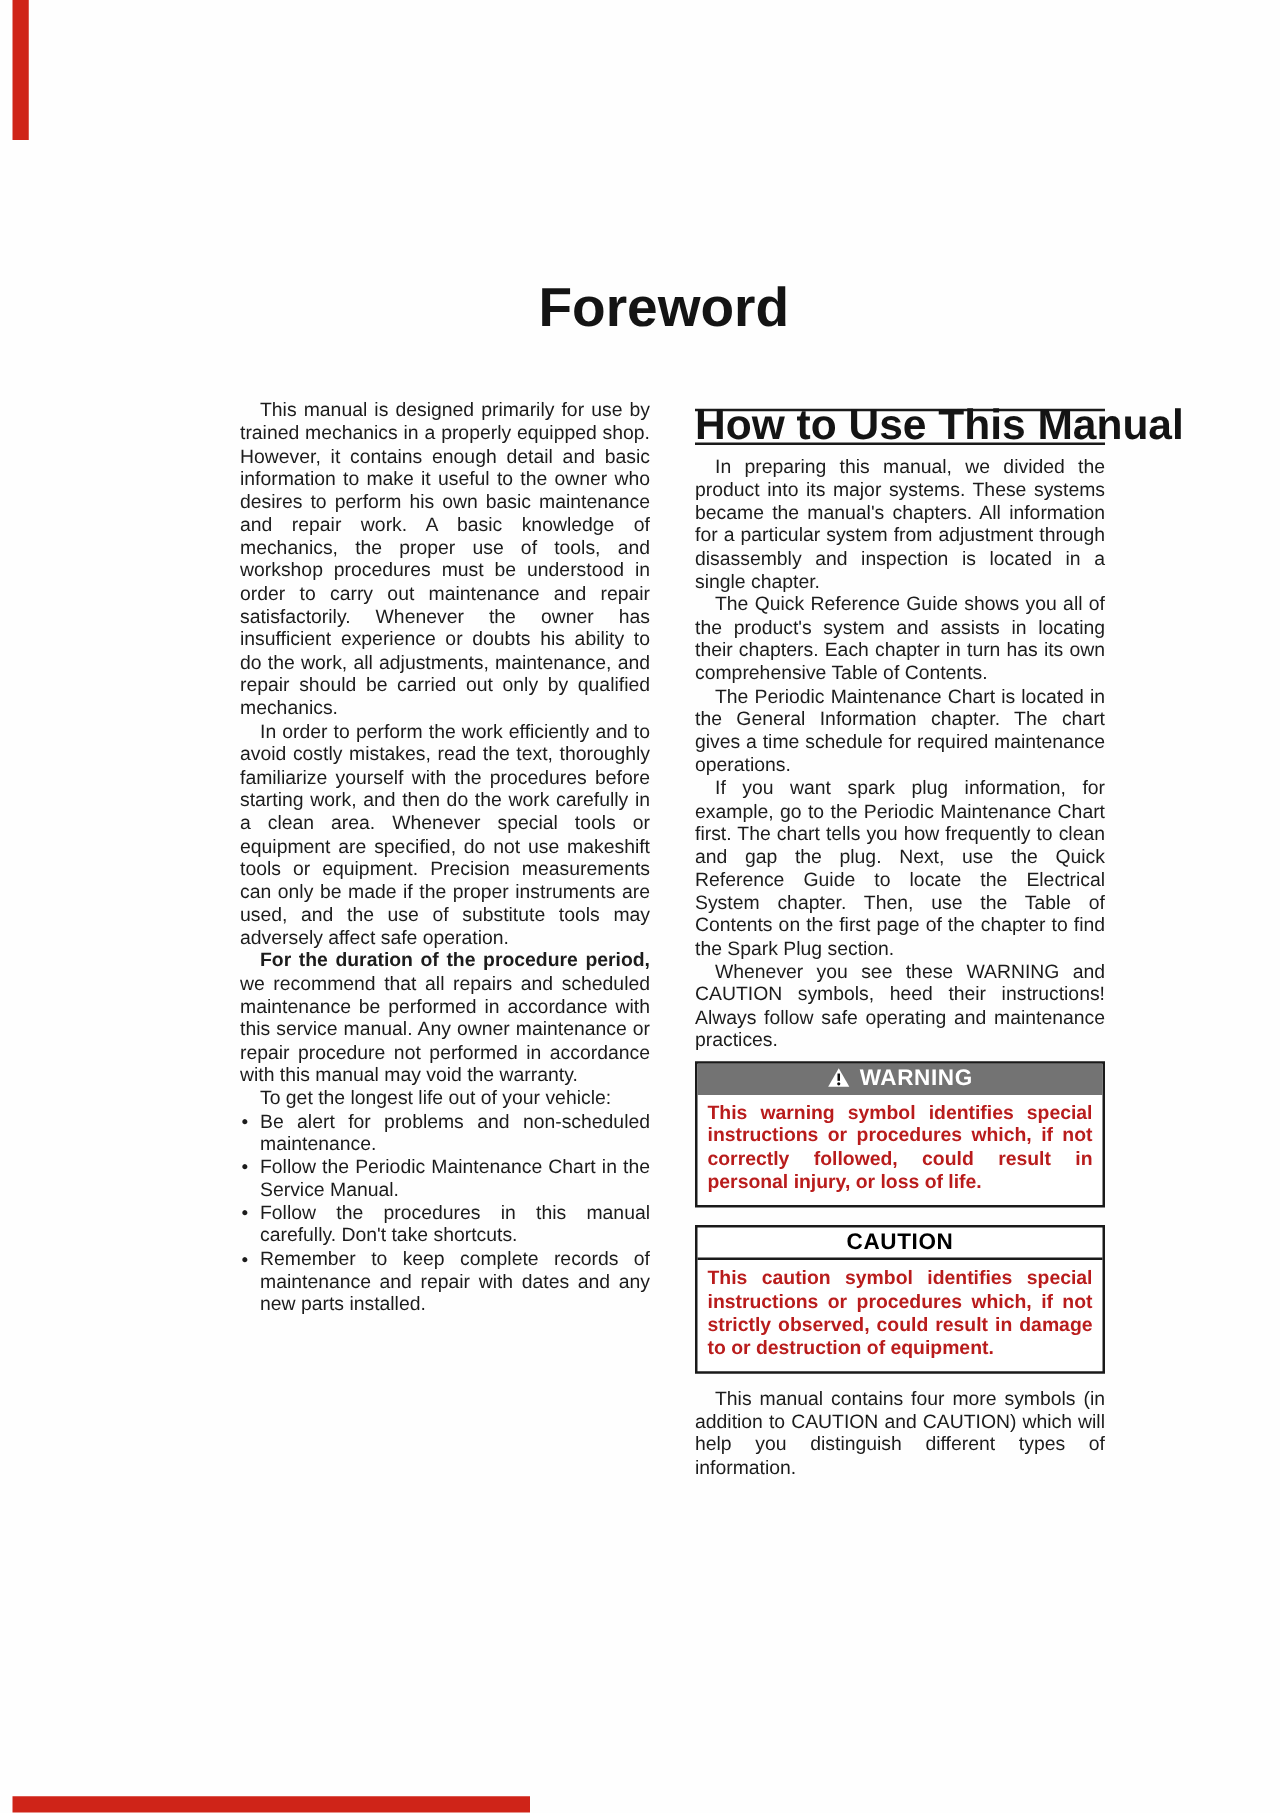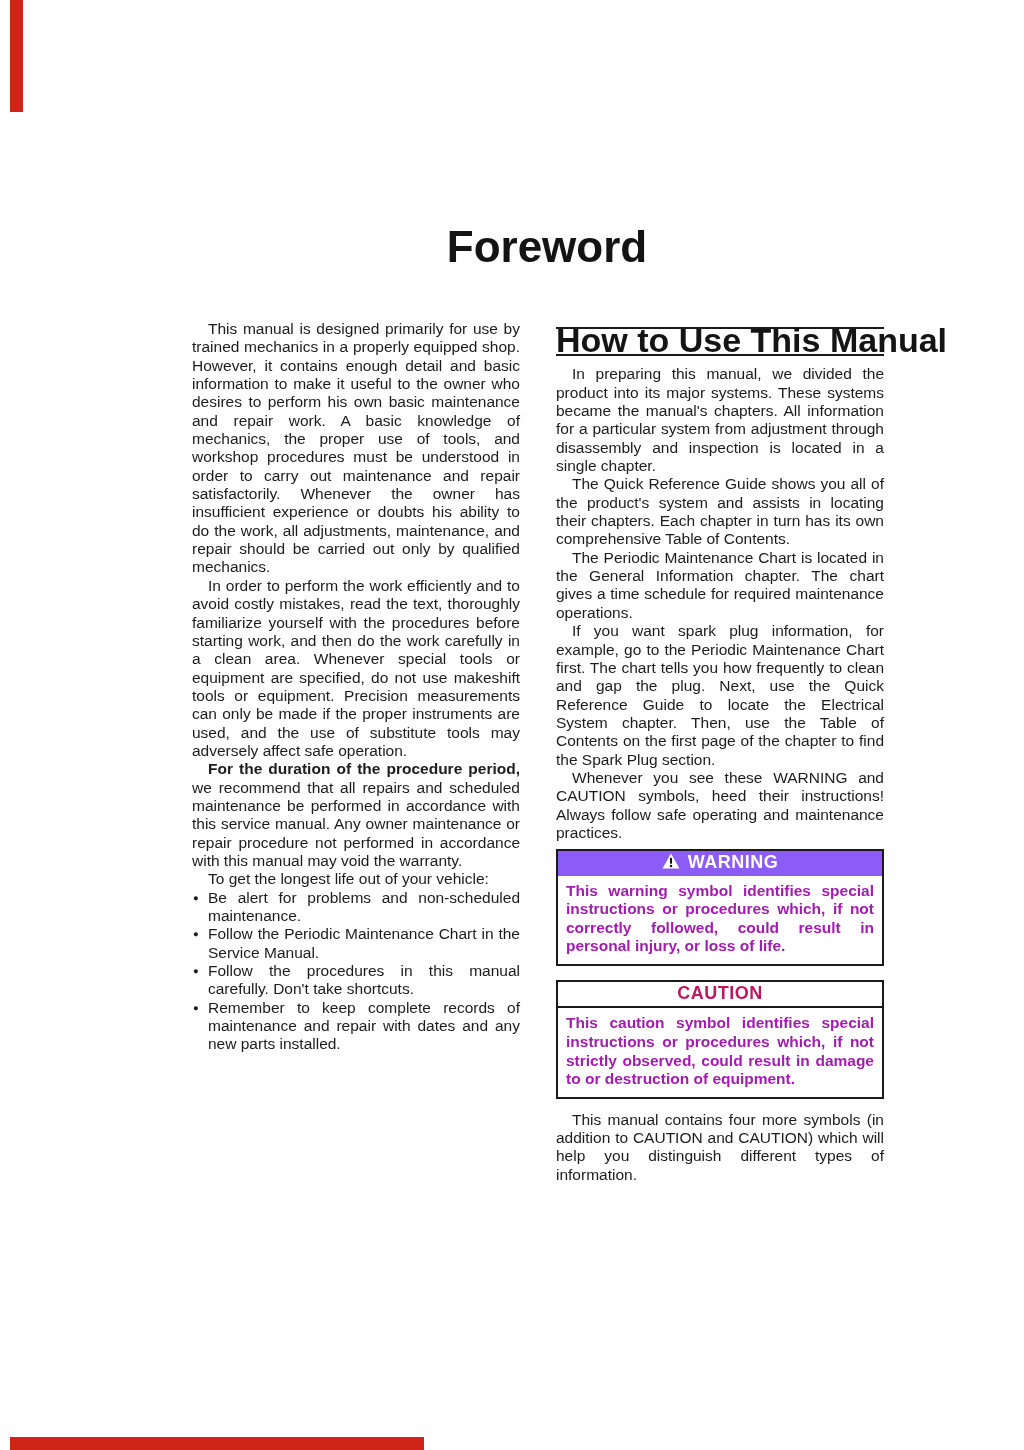--- a/index.html
+++ b/index.html
@@ -8,21 +8,21 @@
     width:1024px; height:1450px; position:relative; overflow:hidden;
     font-family:"Liberation Sans", sans-serif; color:#1a1a1a;
     -webkit-font-smoothing:antialiased;
   }
   .page { position:absolute; inset:0; background:#fefefe; }
 
   .scan-bar-left  { position:absolute; left:10px; top:0; width:13px; height:112px; }
   .scan-bar-bottom{ position:absolute; left:10px; top:1437px; width:414px; height:13px; }
 
   .page-title {
-    position:absolute; left:201px; top:222px; width:692px;
+    position:absolute; left:185px; top:222px; width:692px;
     text-align:center; font-size:44px; font-weight:700; letter-spacing:0px;
     color:#141414;
   }
 
   .columns {
     position:absolute; left:192px; top:320px; width:692px;
     display:flex; gap:36px;
   }
   .col { width:328px; font-size:15.5px; line-height:18.35px; text-align:justify; color:#1c1c1c; }
 
@@ -39,35 +39,35 @@
 
   .section-heading {
     border-top:2px solid #1a1a1a; border-bottom:2px solid #1a1a1a;
     font-size:34px; font-weight:700; text-align:center;
     padding:2px 0 5px; margin:7px 0 9px;
     white-space:nowrap; color:#141414;
   }
 
   .warn-box { border:2px solid #1a1a1a; margin-top:7px; background:#fff; }
   .warn-header {
-    background:#8b5cf6; color:#ffffff;
-    display:flex; justify-content:center; gap:8px;
+    background:#737373; color:#ffffff;
+    display:flex; align-items:center; justify-content:center; gap:8px;
     font-size:18px; font-weight:700; letter-spacing:0.5px;
     padding:2px 0 4px;
   }
   .warn-header svg { display:block; }
   .box-body {
     padding:6px 8px 8px; font-weight:700; font-size:15.5px;
-    line-height:18.6px; text-align:justify; color:#a21caf;
+    line-height:18.6px; text-align:justify; color:#b91c1c;
   }
 
   .caution-box { border:2px solid #1a1a1a; margin-top:14px; background:#fff; }
   .caution-header {
     text-align:center; font-weight:700; font-size:18px; letter-spacing:0.5px;
-    border-bottom:2px solid #1a1a1a; padding:2px 0 4px; color:#be185d;
+    border-bottom:2px solid #1a1a1a; padding:2px 0 4px; color:#000000;
   }
 
   .closing { margin-top:12px; text-indent:16px; }
 </style>
 </head>
 <body>
 
 <div class="page">
 
   <div class="scan-bar-left" style="background: rgb(207, 36, 24);"></div>

